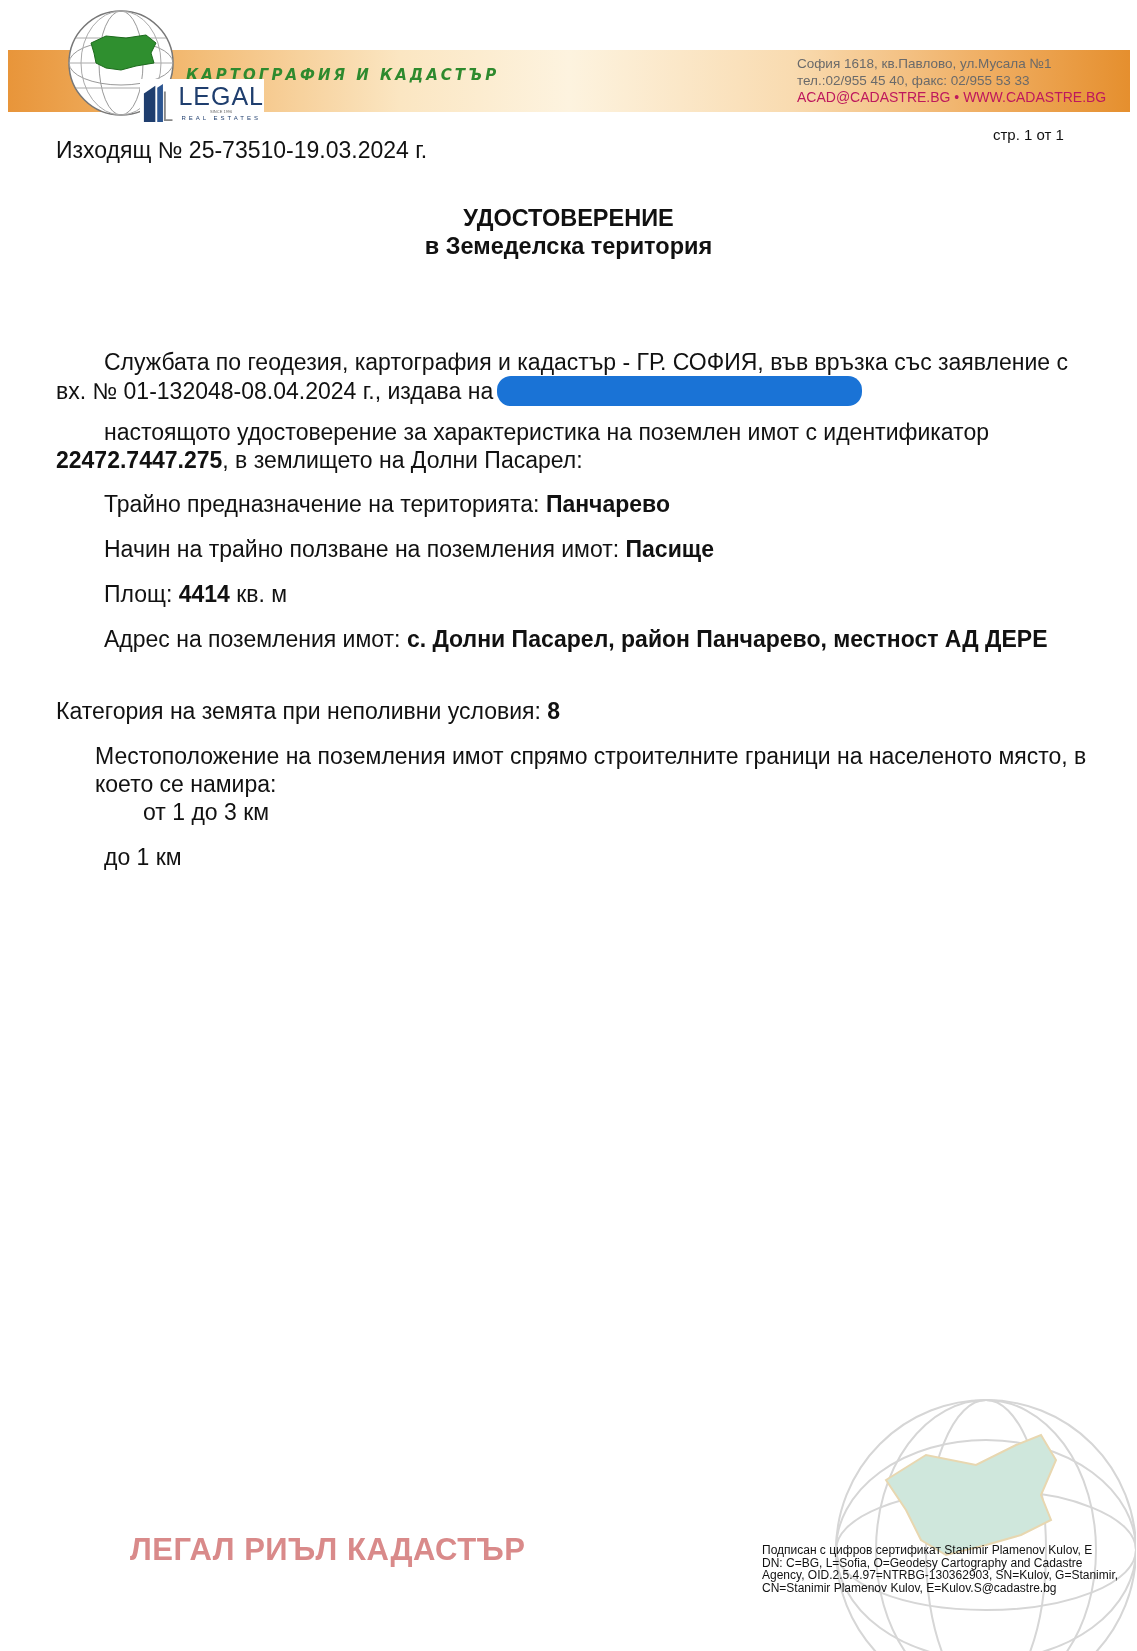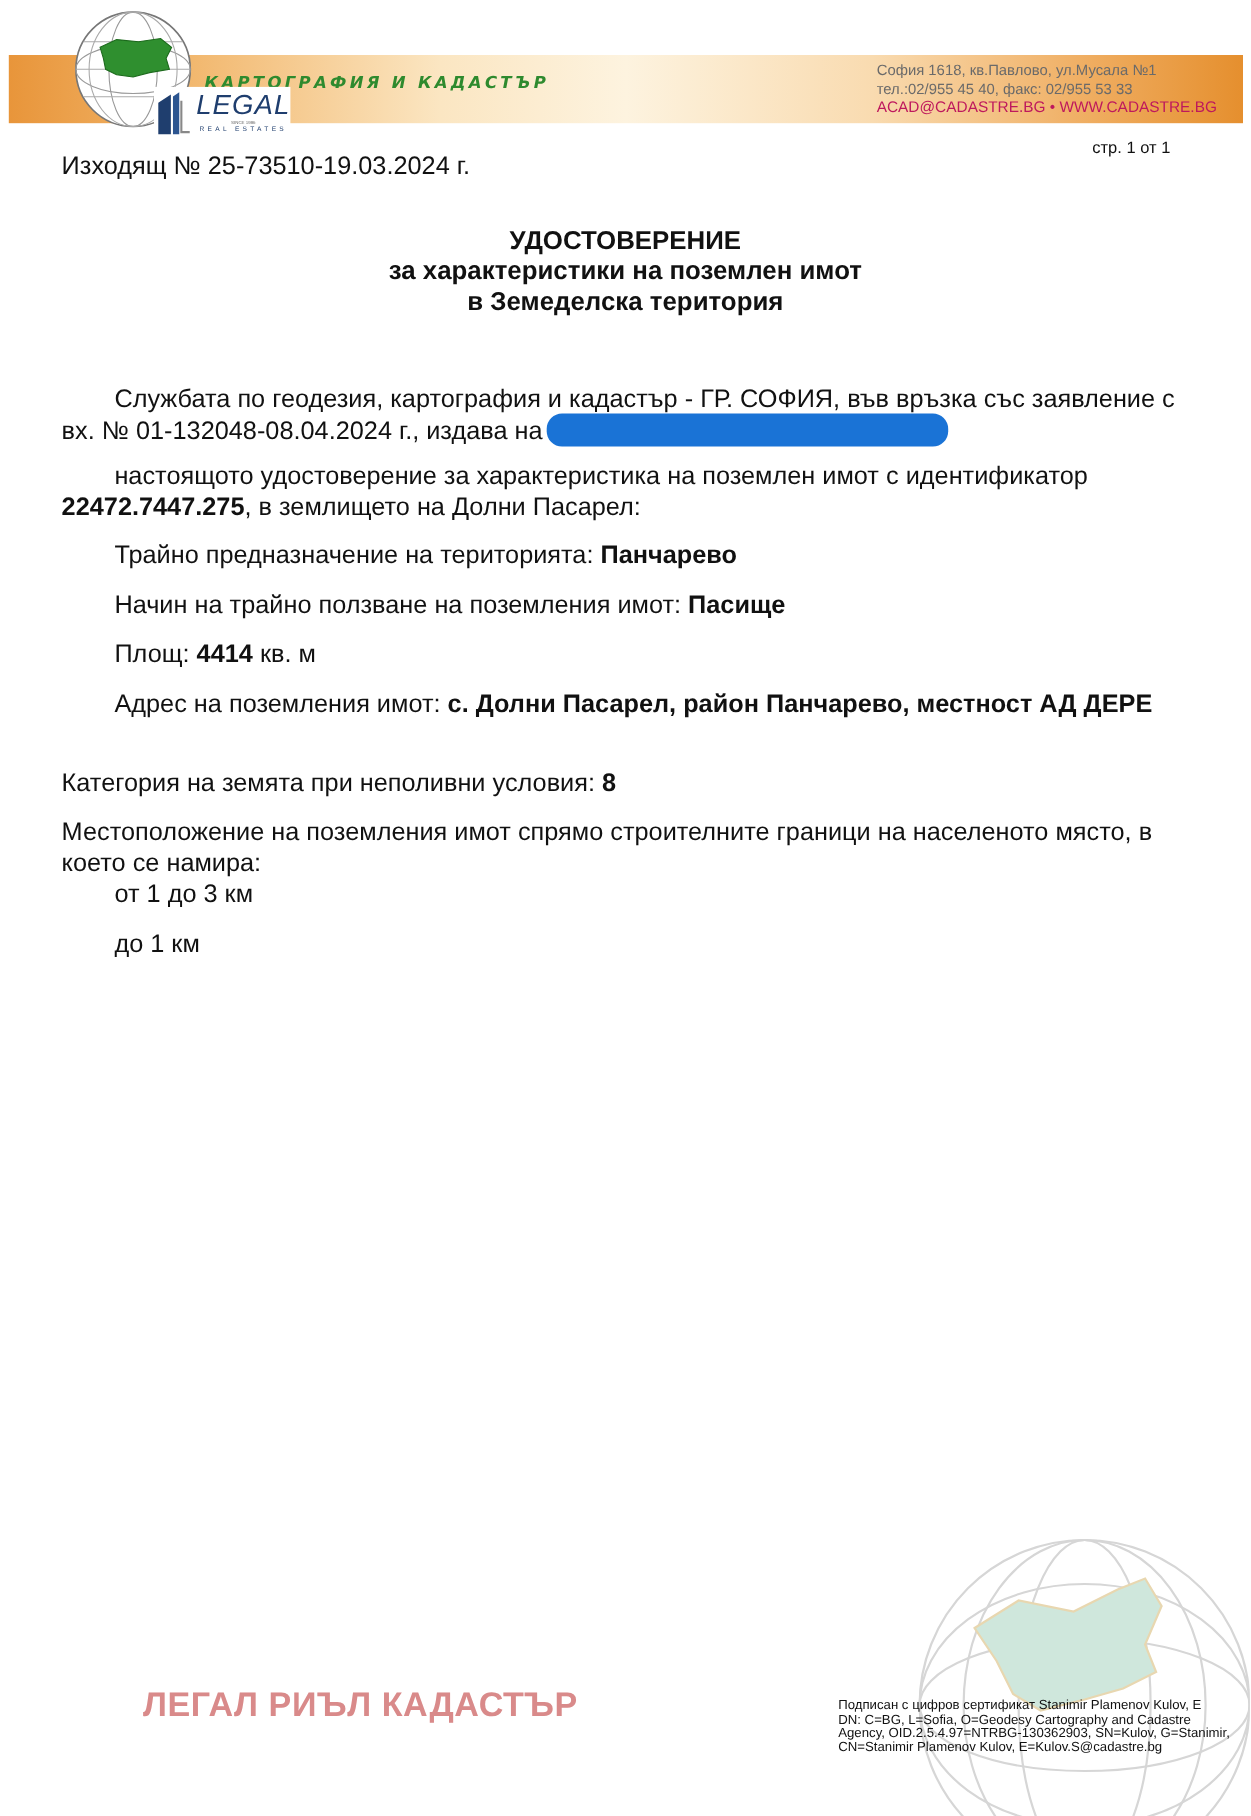--- a/index.html
+++ b/index.html
@@ -19,21 +19,21 @@
       position: absolute; left: 797px; top: 55px; font-size: 13.5px; line-height: 17px; color: #6a6a6a;
     }
     .contact .web { color: #be185d; font-size: 14px; }
     .globe-logo { position: absolute; left: 66px; top: 8px; width: 110px; height: 110px; }
     .legal-logo {
       position: absolute; left: 140px; top: 79px; width: 124px; height: 46px; background: #fff;
       display: flex; align-items: center;
     }
     .legal-logo .mark { width: 34px; height: 42px; margin-left: 2px; }
     .legal-logo .txt { display: flex; flex-direction: column; align-items: center; margin-left: 4px; }
-    .legal-logo .big { font-size: 25px; color: #1f3e6e; letter-spacing: 1px; line-height: 26px; font-style: italic; }
+    .legal-logo .big { font-size: 25px; color: #1f3e6e; letter-spacing: 1px; line-height: 26px; }
     .legal-logo .since { font-size: 4px; color: #666; line-height: 5px; }
     .legal-logo .re { font-size: 6px; color: #1f3e6e; letter-spacing: 3px; line-height: 8px; }
     .page-num { position: absolute; left: 993px; top: 126px; font-size: 15px; }
     .outgoing { position: absolute; left: 56px; top: 137px; font-size: 23px; }
     .title-block { position: absolute; left: 0; width: 1137px; top: 204px; text-align: center; font-weight: bold; }
     .title-block div { font-size: 23.5px; line-height: 28px; }
     .body-text { position: absolute; left: 56px; width: 1030px; font-size: 23px; line-height: 28px; }
     .indent { text-indent: 48px; }
     .sub { padding-left: 48px; }
     .redact {
@@ -87,21 +87,20 @@
   <div>тел.:02/955 45 40, факс: 02/955 53 33</div>
   <div class="web">ACAD@CADASTRE.BG • WWW.CADASTRE.BG</div>
 </div>
 
 <div class="page-num">стр. 1 от 1</div>
 
 <div class="outgoing">Изходящ № 25-73510-19.03.2024 г.</div>
 
 <div class="title-block">
   <div>УДОСТОВЕРЕНИЕ</div>
-  <div>за характеристики на поземлен имот</div>
   <div>в Земеделска територия</div>
 </div>
 
 <div class="body-text indent" style="top:348px;">
   <span>Службата по геодезия, картография и кадастър - ГР. СОФИЯ, във връзка със заявление с вх. № 01-132048-08.04.2024 г., издава на</span><span class="redact"></span>
 </div>
 
 <div class="body-text indent" style="top:418px;">
   <span>настоящото удостоверение за характеристика на поземлен имот с идентификатор</span>
   <b>22472.7447.275</b><span>, в землището на  Долни Пасарел:</span>
@@ -120,21 +119,21 @@
 </div>
 
 <div class="body-text indent" style="top:625px;">
   <span>Адрес на поземления имот: </span><b>с. Долни Пасарел, район Панчарево, местност АД ДЕРЕ</b>
 </div>
 
 <div class="body-text" style="top:697px;">
   <span>Категория на земята при неполивни условия: </span><b>8</b>
 </div>
 
-<div class="body-text" style="top:742px;">
+<div class="body-text" style="top:742px;margin-left:39px;">
   <div style="width:1000px;">Местоположение на поземления имот спрямо строителните граници на населеното място, в което се намира:</div>
   <div class="sub">от 1 до 3 км</div>
 </div>
 
 <div class="body-text" style="top:843px;">
   <div class="sub">до 1 км</div>
 </div>
 
 <svg class="globe-bottom" viewBox="0 0 310 266">
   <g fill="none" stroke="#d6d6d6" stroke-width="2">

